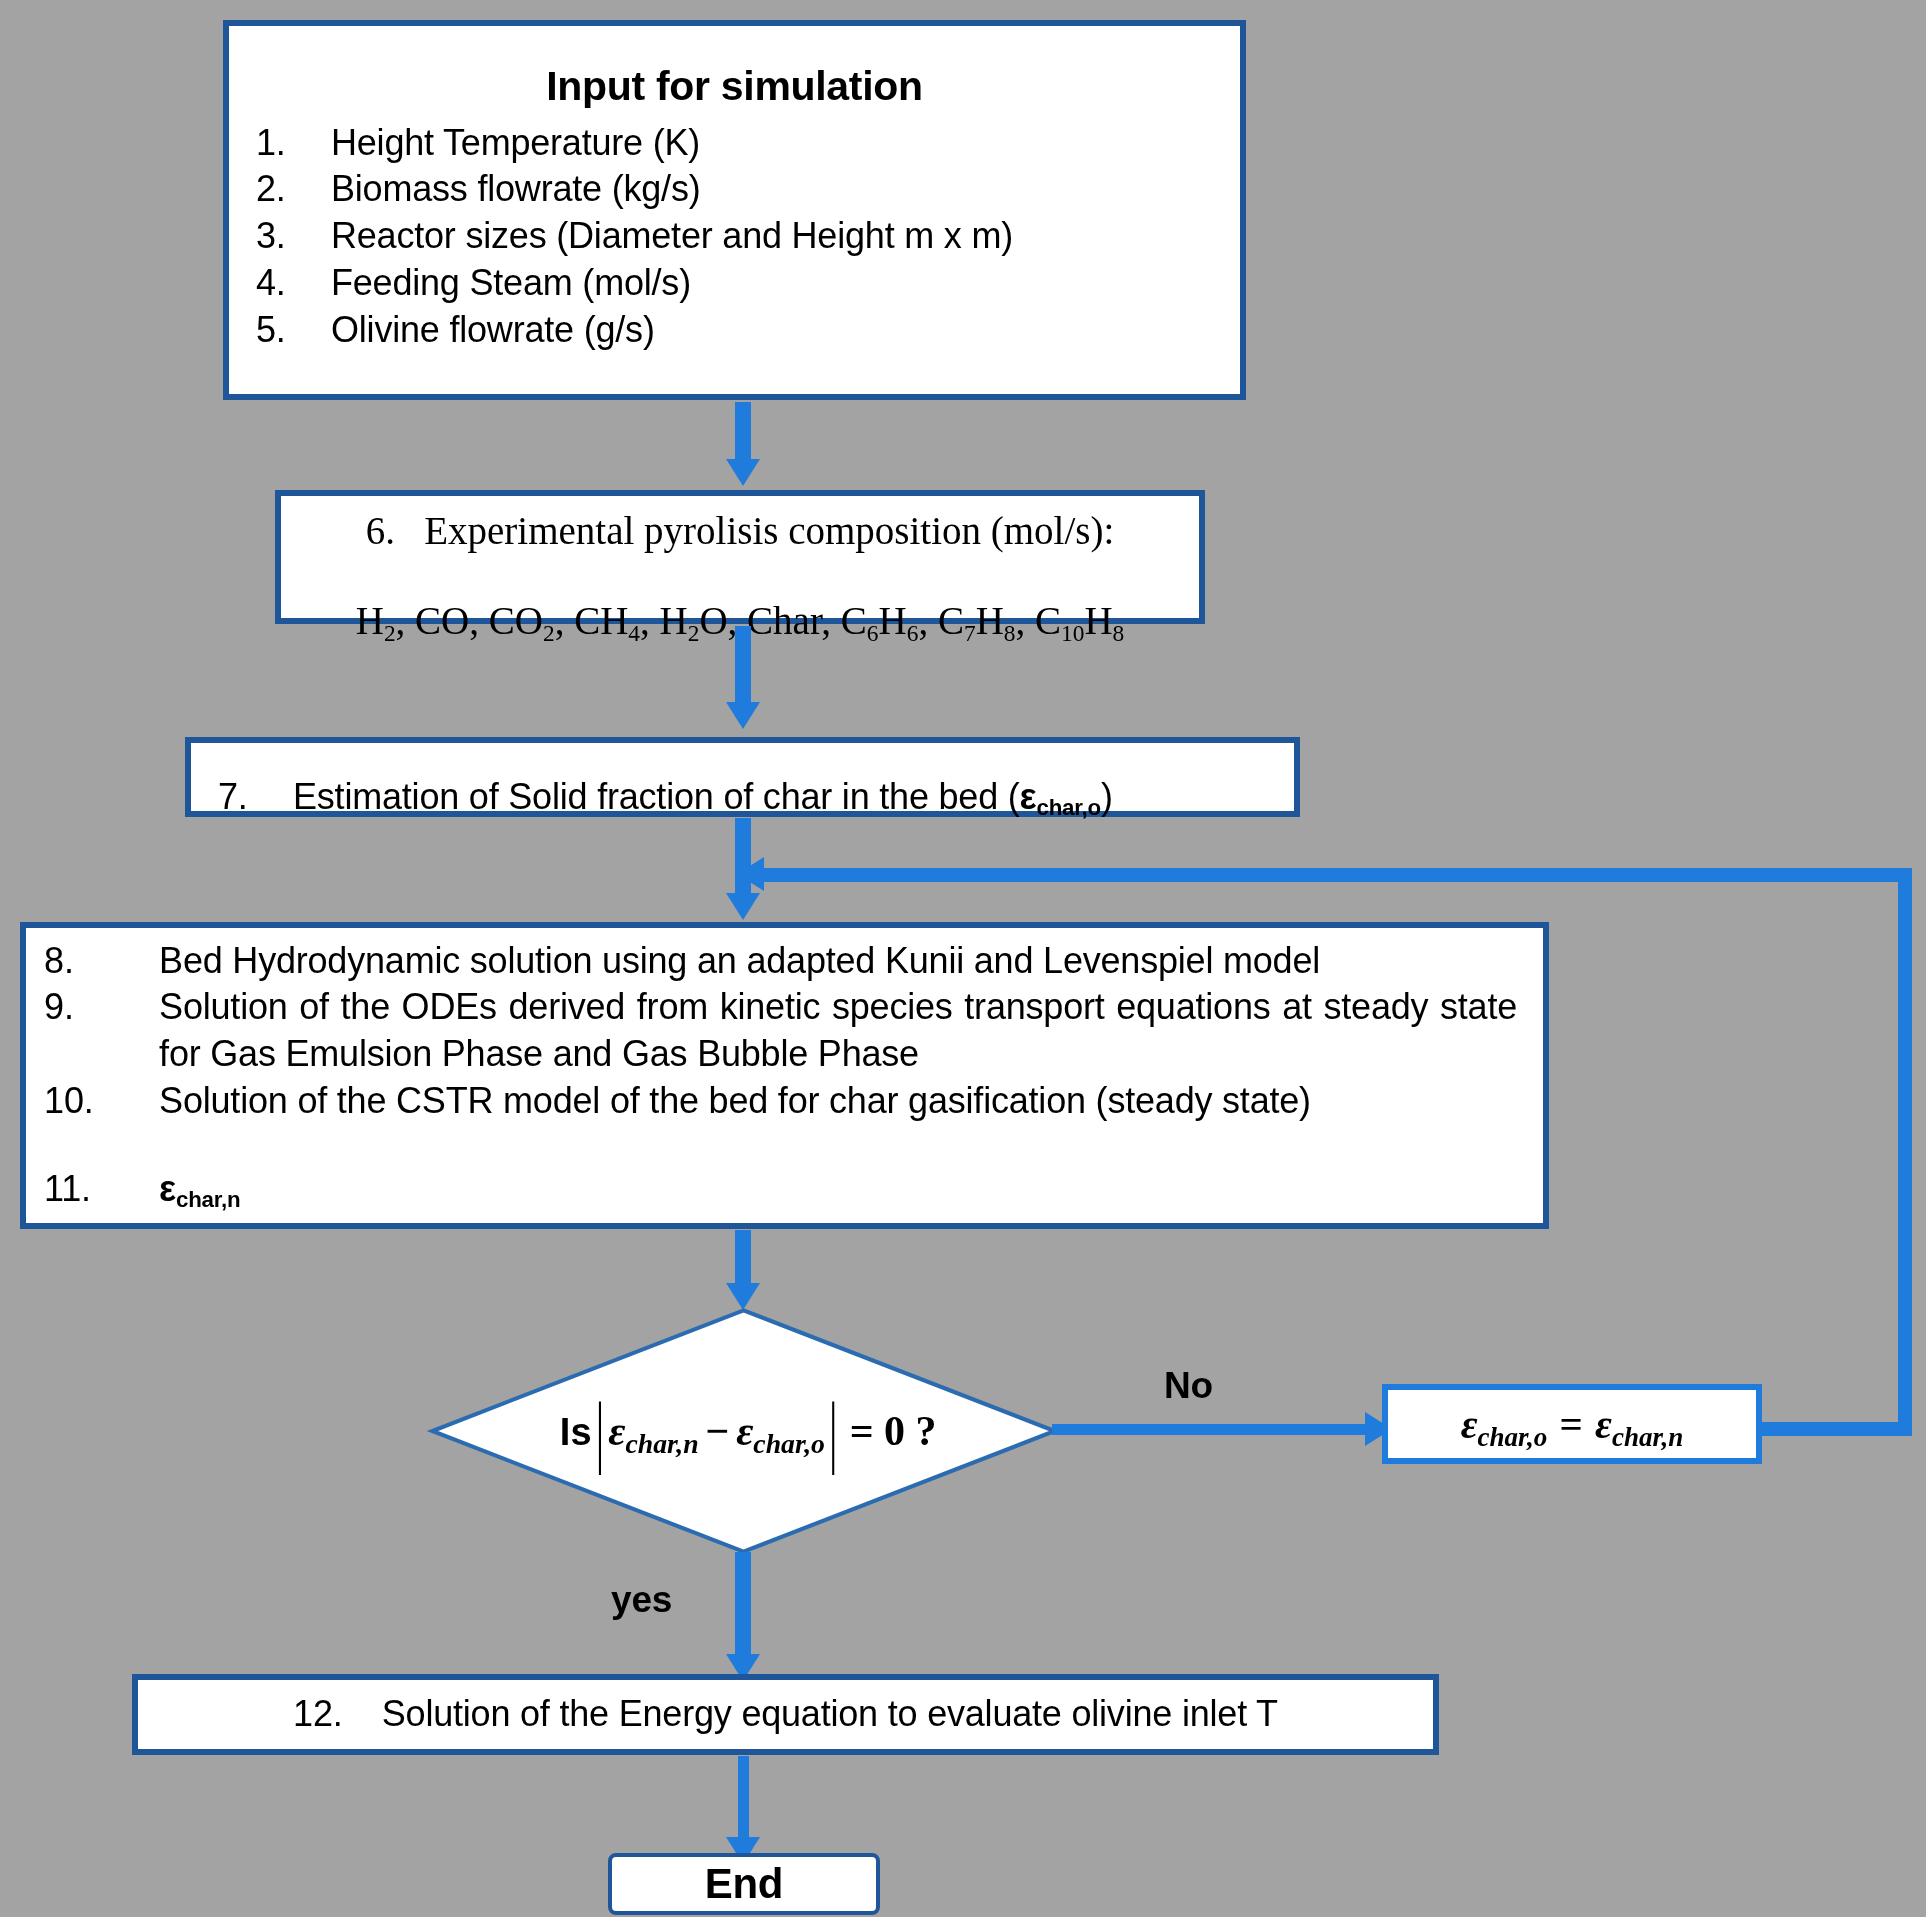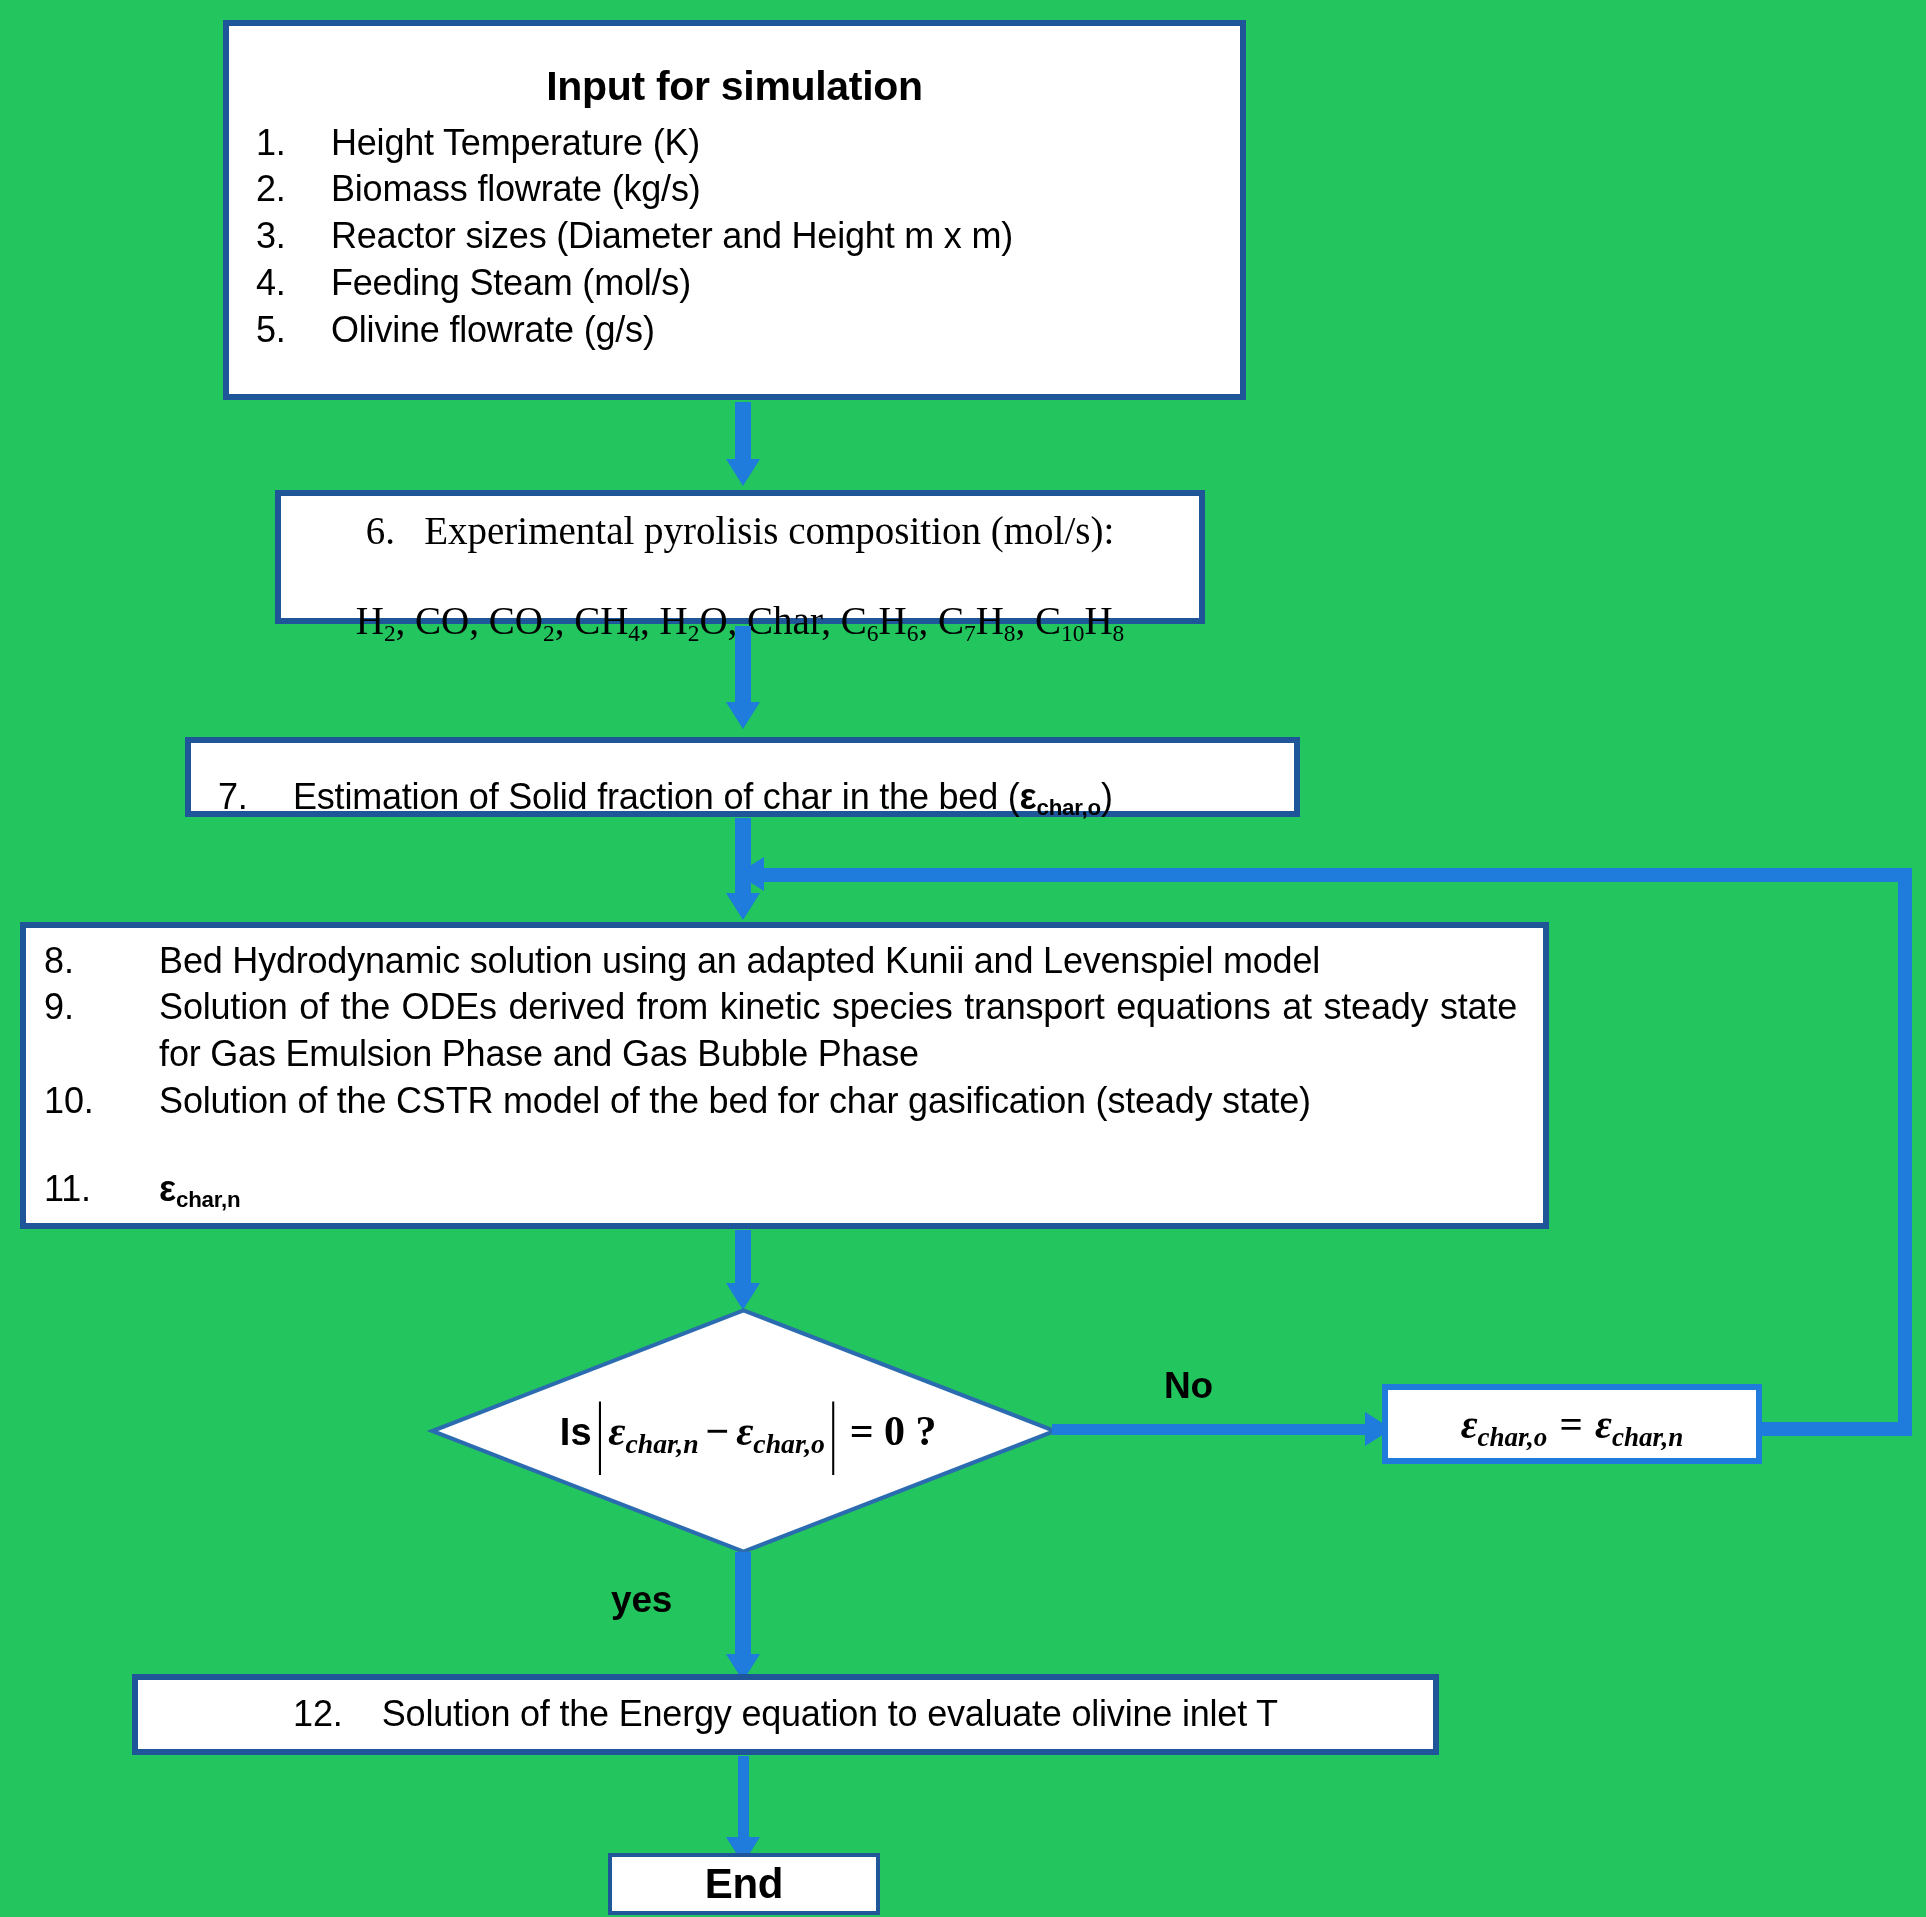--- a/index.html
+++ b/index.html
@@ -8,21 +8,21 @@
     background: #ffffff;
   }
   body {
     font-family: "Liberation Sans", sans-serif;
     color: #000000;
   }
   #canvas {
     position: relative;
     width: 1926px;
     height: 1917px;
-    background: #22c55e;
+    background: #a3a3a3;
     overflow: hidden;
   }
 
   
   .fbox {
     position: absolute;
     box-sizing: border-box;
     background: #ffffff;
     border: 6.1px solid #1F5699;
     display: flex;
@@ -295,18 +295,18 @@
   <div class="fbox" id="box-energy" style="left:132px; top:1674px; width:1307px; height:81px; padding:0 27px;">
     <div class="onelineidx" style="text-align:center;">
       <span>12.</span>&nbsp;&nbsp;&nbsp;
       <span>Solution of the Energy equation to evaluate olivine inlet T</span>
     </div>
   </div>
 
   <div class="vline" style="left:738px; top:1756px; width:11px; height:88px;"></div>
   <div class="arrowdown" style="left:726px; top:1837px;"></div>
 
-  <div class="fbox" id="box-end" style="left:608px; top:1853px; width:272px; height:62px; align-items:center; border-width:4.8px;">
+  <div class="fbox" id="box-end" style="left:608px; top:1853px; width:272px; height:62px; align-items:center; border-width:4.8px;border-radius:8px;">
     <div style="font-weight:bold; font-size:42px; letter-spacing:-0.3px;">End</div>
   </div>
 
 </div>
 
 
 </body></html>

